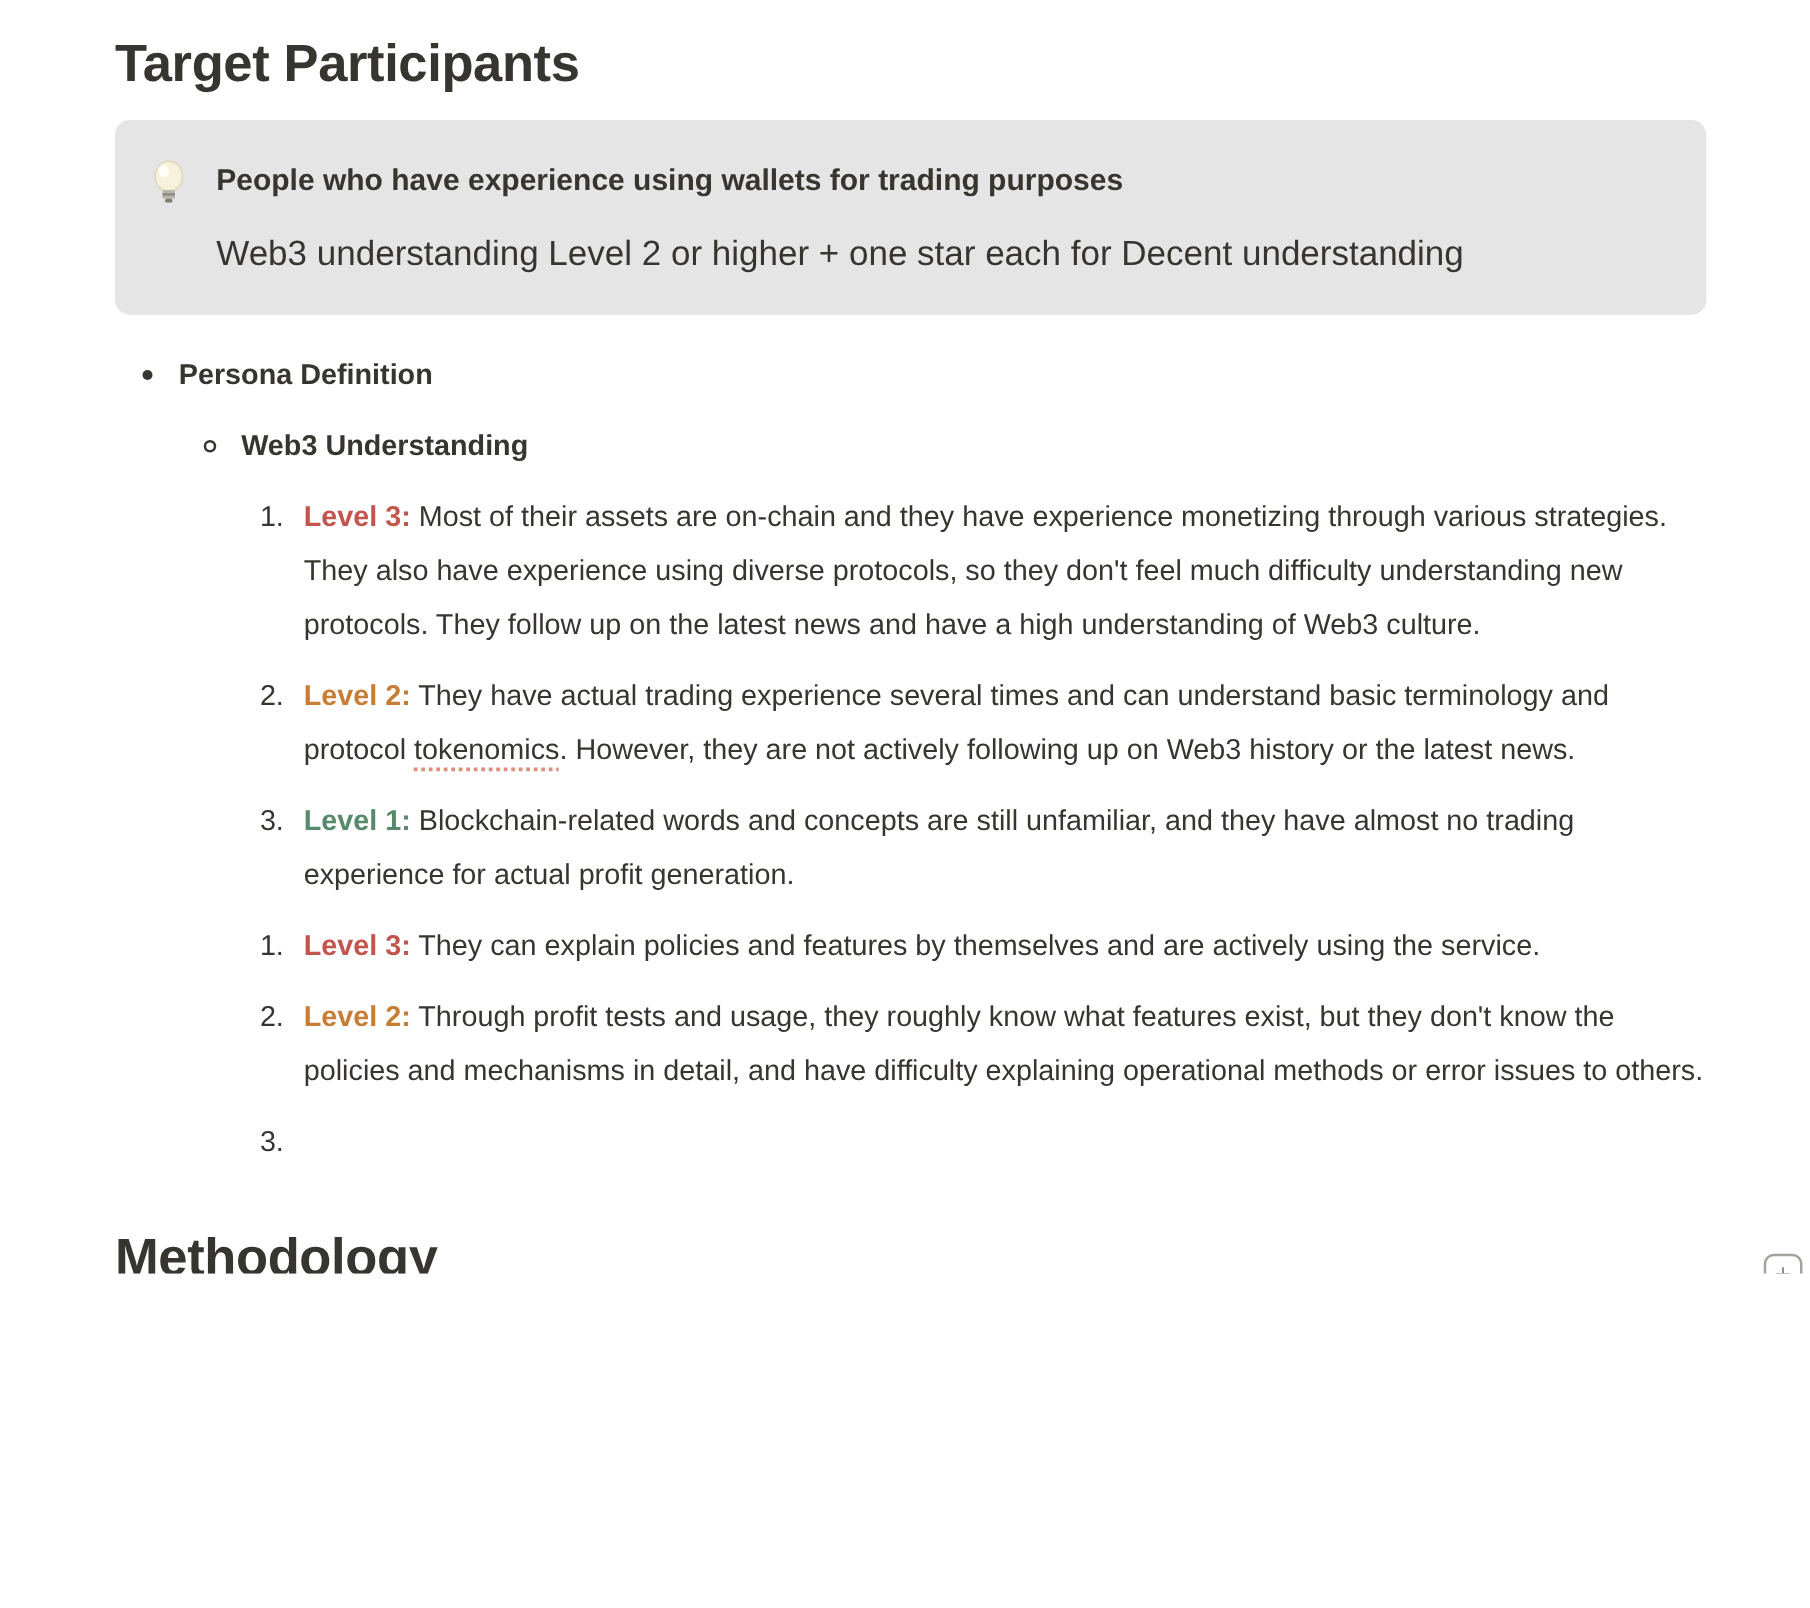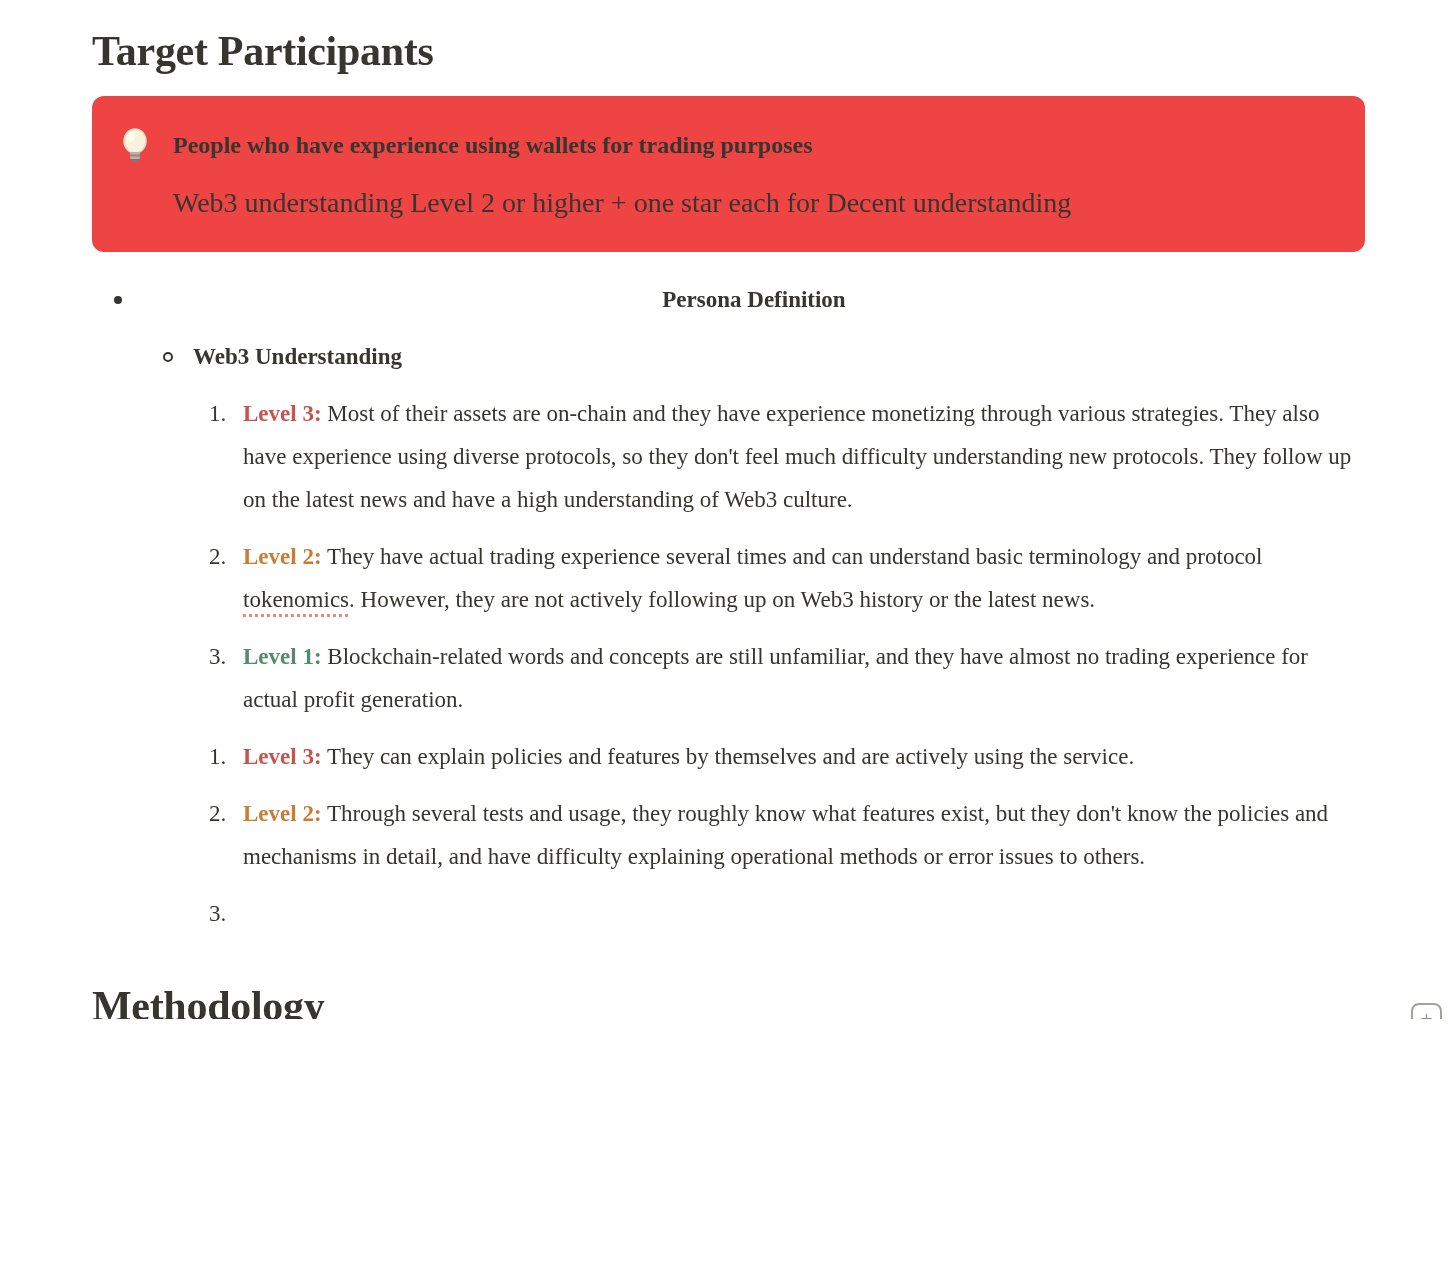--- a/index.html
+++ b/index.html
@@ -3,49 +3,49 @@
 <meta charset="utf-8">
 <style>
   html, body { margin: 0; padding: 0; background: #ffffff; }
   .page {
     position: relative;
     width: 1448px;
     height: 1019px;
     overflow: hidden;
     background: #ffffff;
     color: #37352F;
-    font-family: Liberation Serif, serif;
+    font-family: Liberation Sans, sans-serif;
   }
   .content { padding: 26px 83px 0 92px; }
 
   .page-title {
     font-size: 42px;
     font-weight: 700;
     line-height: 50px;
     letter-spacing: -0.3px;
     margin: 0 0 20px 0;
     color: #37352F;
   }
 
   .callout {
     display: flex;
     align-items: flex-start;
-    background: #ef4444;
+    background: #e5e5e5;
     border-radius: 12px;
     padding: 32px 32px 32px 26px;
     margin-bottom: 26px;
   }
   .callout-icon { flex: 0 0 34px; width: 34px; height: 38px; margin-right: 21px; margin-top: 0; }
   .callout-body { flex: 1; min-width: 0; }
   .callout-title { margin: 0 0 24px 0; font-weight: 700; font-size: 24px; line-height: 34px; }
   .callout-subtitle { margin: 0; font-size: 28px; line-height: 34px; }
 
   .doc-list { font-size: 23px; line-height: 43px; }
   .li { display: flex; margin-top: 14px; }
-  .li.first { margin-top: 0; text-align: center; }
+  .li.first { margin-top: 0; }
   .li.indent-2 { padding-left: 50px; justify-content: flex-end; }
   .li.indent-3 { padding-left: 100px; }
   .marker { flex: 0 0 51px; display: flex; justify-content: center; align-items: flex-start; }
   .marker.num { display: block; text-align: center; color: #37352F; }
   .disc { width: 8px; height: 8px; border-radius: 50%; background: #37352F; margin-top: 18px; }
   .ring { width: 10px; height: 10px; border-radius: 50%; border: 2.5px solid #37352F; box-sizing: border-box; margin-top: 17px; }
   .li-text { flex: 1; min-width: 0; }
   .b { font-weight: 700; }
   .level-label { font-weight: 700; }
   .spell {
@@ -133,21 +133,21 @@
       </div>
 
 
       <div class="li indent-3">
         <span class="marker num">1.</span>
         <span class="li-text"><span class="level-label" style="color: rgb(196, 85, 77);">Level 3:</span><span> They can explain policies and features by themselves and are actively using the service.</span></span>
       </div>
 
       <div class="li indent-3">
         <span class="marker num">2.</span>
-        <span class="li-text"><span class="level-label" style="color: rgb(200, 125, 53);">Level 2:</span><span> Through several tests and usage, they roughly know what features exist, but they don't know the policies and mechanisms in detail, and have difficulty explaining operational methods or error issues to others.</span></span>
+        <span class="li-text"><span class="level-label" style="color: rgb(200, 125, 53);">Level 2:</span><span> Through profit tests and usage, they roughly know what features exist, but they don't know the policies and mechanisms in detail, and have difficulty explaining operational methods or error issues to others.</span></span>
       </div>
 
       <div class="li indent-3">
         <span class="marker num">3.</span>
       </div>
 
     </div>
 
     <h1 class="page-title h1-cut">Methodology</h1>
 

